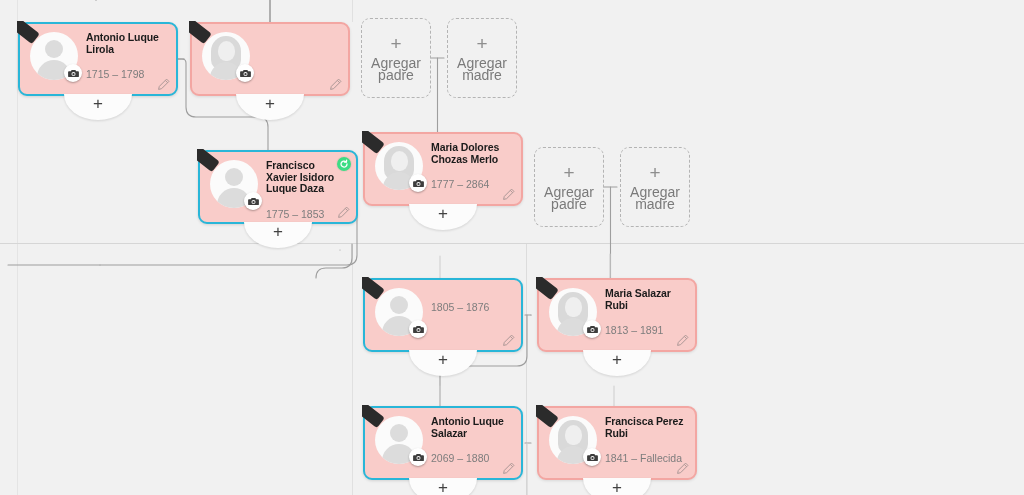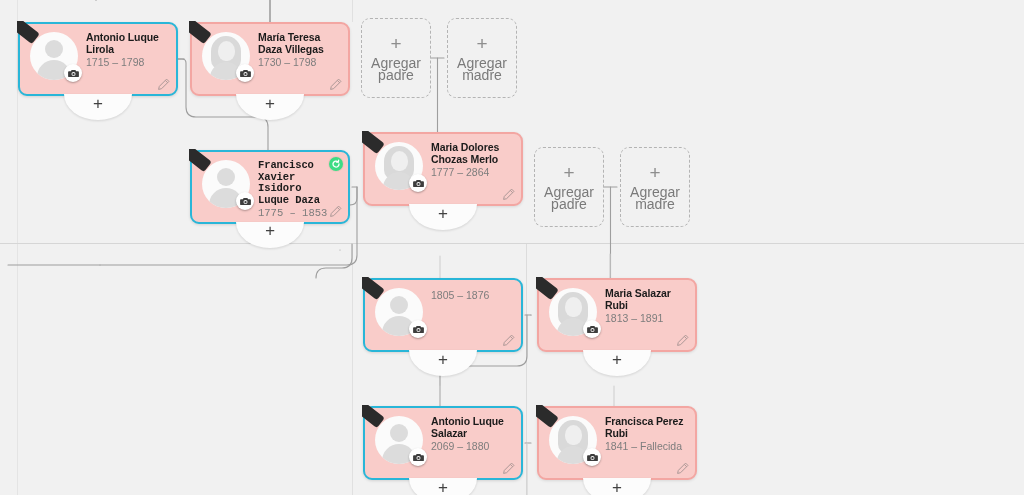--- a/index.html
+++ b/index.html
@@ -63,21 +63,21 @@
     background:#fff;box-shadow:0 1px 2px rgba(0,0,0,.3);
     display:flex;align-items:center;justify-content:center;
   }
   .cam svg{display:block;}
 
   .ctext{position:absolute;left:66px;top:8px;right:8px;}
   .cname{
     font-size:10.5px;font-weight:700;color:#1b1b1b;line-height:11.6px;
     letter-spacing:-.1px;white-space:pre-line;
   }
-  .cdates{font-size:10.5px;color:#7d7d7d;line-height:13px;margin-top:1px;white-space:nowrap;}
+  .cdates{font-size:10.5px;color:#7d7d7d;line-height:13px;margin-top:13px;white-space:nowrap;}
 
   .pencil{position:absolute;right:6px;bottom:4px;width:13px;height:13px;opacity:.55;}
   .sync{
     position:absolute;right:5px;top:5px;width:14px;height:14px;border-radius:50%;
     background:#3ddc84;display:flex;align-items:center;justify-content:center;
     box-shadow:0 0 0 1px rgba(0,0,0,.04);
   }
 
   
   .plusbub{
@@ -217,35 +217,30 @@
           <div class="face"></div>
           <div class="body"></div>
         </div>
         <div class="cam">
           <svg width="11" height="9" viewBox="0 0 11 9">
             <path d="M1 2.2h1.9L3.6.9h3.8l.7 1.3H10a.9.9 0 0 1 .9.9v4.1a.9.9 0 0 1-.9.9H1a.9.9 0 0 1-.9-.9V3.1A.9.9 0 0 1 1 2.2z" fill="#3d3d3d"></path>
             <circle cx="5.5" cy="5.1" r="2" fill="#fff"></circle>
             <circle cx="5.5" cy="5.1" r="1.2" fill="#3d3d3d"></circle>
           </svg>
         </div>
-        <div class="ctext">
-          <div class="cname">María Teresa
-Daza Villegas</div>
-          <div class="cdates">1730 – 1798</div>
-        </div>
-        <div class="pencil"><svg width="13" height="13" viewBox="0 0 13 13">
-            <path d="M9.6 1.1 11.9 3.4 4.6 10.7 1.6 11.4 2.3 8.4z" fill="none" stroke="#6c6c6c" stroke-width="1"></path>
-            <path d="M8.3 2.4 10.6 4.7" fill="none" stroke="#6c6c6c" stroke-width="1"></path>
-          </svg></div>
-        <div class="plusbub">
-          <div class="shape"></div>
-          <div class="sign">+</div>
-        </div>
-      </div>
-      <div class="card sel" style="left: 190px; top: 150px; font-family: Liberation Mono, monospace;">
+        <div class="pencil"><svg width="13" height="13" viewBox="0 0 13 13">
+            <path d="M9.6 1.1 11.9 3.4 4.6 10.7 1.6 11.4 2.3 8.4z" fill="none" stroke="#6c6c6c" stroke-width="1"></path>
+            <path d="M8.3 2.4 10.6 4.7" fill="none" stroke="#6c6c6c" stroke-width="1"></path>
+          </svg></div>
+        <div class="plusbub">
+          <div class="shape"></div>
+          <div class="sign">+</div>
+        </div>
+      </div>
+      <div class="card sel" style="left: 198px; top: 150px;">
         <div class="ribbon">
           <i></i>
         </div>
         <div class="avatar m">
           <div class="head"></div>
           <div class="body"></div>
         </div>
         <div class="cam">
           <svg width="11" height="9" viewBox="0 0 11 9">
             <path d="M1 2.2h1.9L3.6.9h3.8l.7 1.3H10a.9.9 0 0 1 .9.9v4.1a.9.9 0 0 1-.9.9H1a.9.9 0 0 1-.9-.9V3.1A.9.9 0 0 1 1 2.2z" fill="#3d3d3d"></path>

